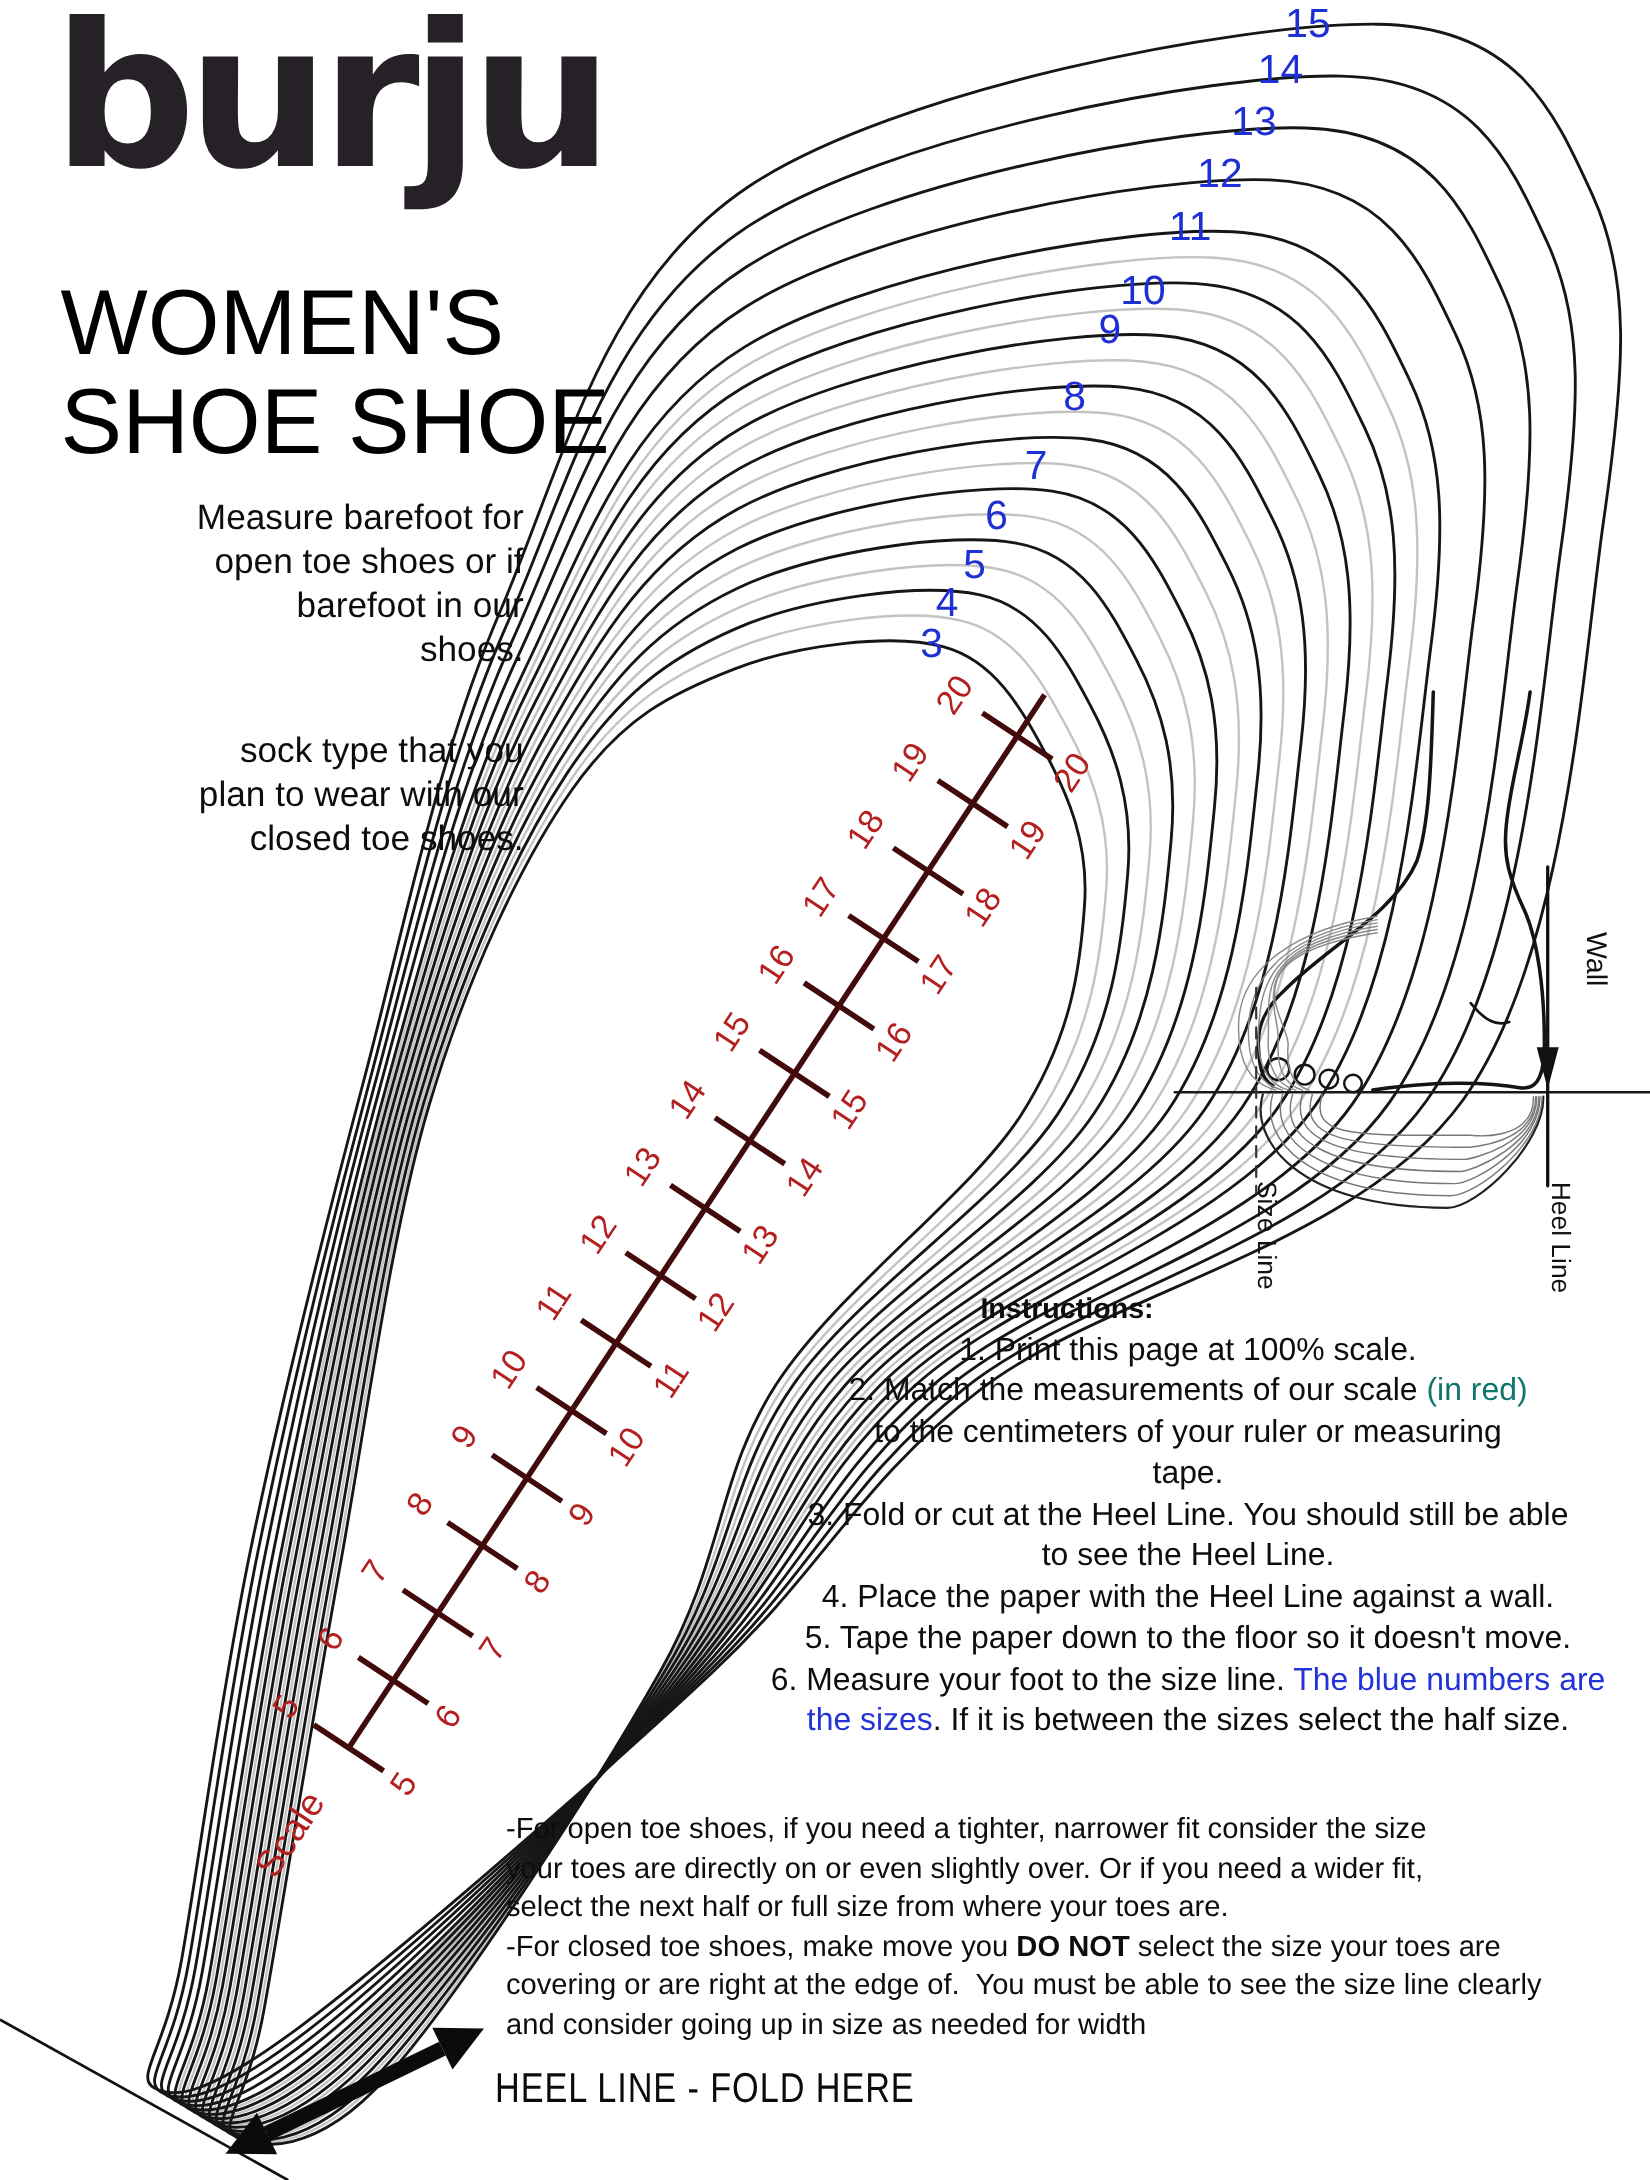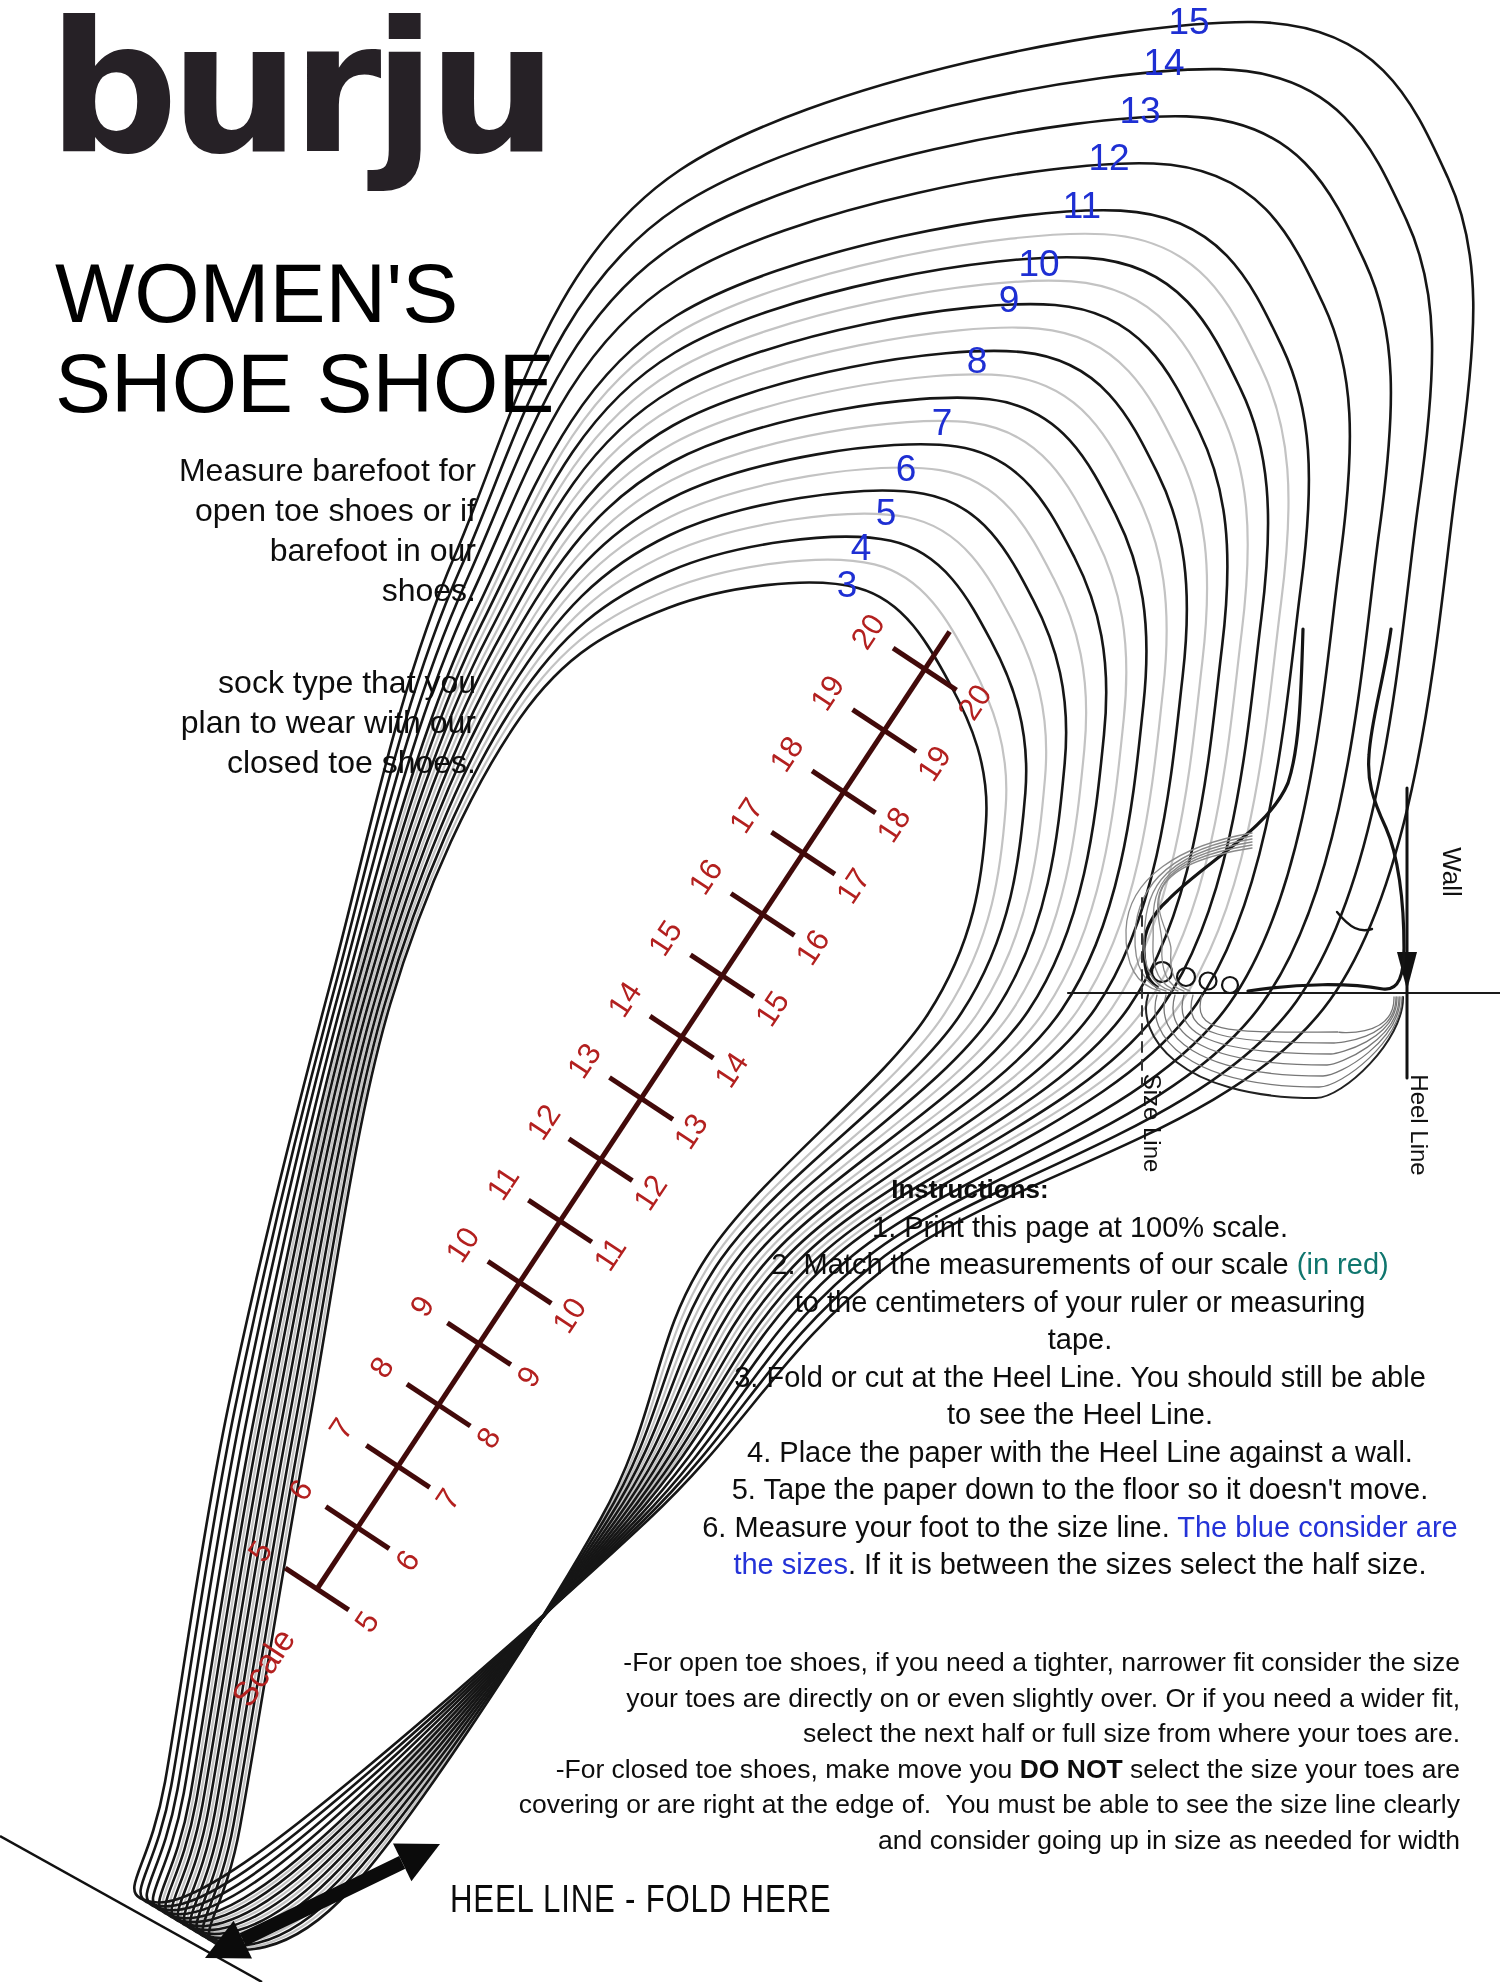--- a/index.html
+++ b/index.html
@@ -9,21 +9,21 @@
   .abs{position:absolute;}
   .logo{left:48px;top:-18px;font-family:"DejaVu Sans",sans-serif;font-weight:700;
         font-size:182px;letter-spacing:-8px;color:#262126;}
   .title{left:55px;font-size:84px;line-height:90px;font-weight:400;color:#000;letter-spacing:0px;}
   .t1{top:248px;} .t2{top:338px;}
   .para{left:56px;width:420px;font-size:32px;line-height:40px;color:#0d0d0d;text-align:right;}
   .p1{top:450px;} .p2{top:662px;}
   .instructions{left:610px;top:1171px;width:940px;text-align:center;
                 font-size:29px;line-height:37.5px;color:#0d0d0d;}
   .ins-head{font-weight:700;position:relative;left:-110px;font-size:26px;}
-  .notes{left:460px;top:1645px;width:1000px;text-align:right;
+  .notes{left:460px;top:1645px;width:1000px;text-align:left;
          font-size:26.5px;line-height:35.5px;color:#0d0d0d;}
   .seg-red{color:#0f766e;} .seg-blue{color:#2433d8;} .seg-b{font-weight:700;}
   .heelfold{left:450px;top:1878px;font-size:38px;letter-spacing:1px;color:#0b0b0b;
             transform:scaleX(.82);transform-origin:left top;white-space:nowrap;}
   .tline{white-space:pre-wrap;}
 </style>
 </head>
 <body>
 
 <div class="page">
@@ -204,21 +204,21 @@
     <div class="ins-head">Instructions:</div>
     <div>
         <div class="tline"><span>1. Print this page at 100% scale.</span></div>
         <div class="tline"><span>2. Match the measurements of our scale </span><span class="seg-red">(in red)</span></div>
         <div class="tline"><span>to the centimeters of your ruler or measuring</span></div>
         <div class="tline"><span>tape.</span></div>
         <div class="tline"><span>3. Fold or cut at the Heel Line. You should still be able</span></div>
         <div class="tline"><span>to see the Heel Line.</span></div>
         <div class="tline"><span>4. Place the paper with the Heel Line against a wall.</span></div>
         <div class="tline"><span>5. Tape the paper down to the floor so it doesn't move.</span></div>
-        <div class="tline"><span>6. Measure your foot to the size line. </span><span class="seg-blue">The blue consider are</span></div>
+        <div class="tline"><span>6. Measure your foot to the size line. </span><span class="seg-blue">The blue numbers are</span></div>
         <div class="tline"><span class="seg-blue">the sizes</span><span>. If it is between the sizes select the half size.</span></div>
       </div>
   </div>
 
   <div class="abs notes">
       <div class="tline"><span>-For open toe shoes, if you need a tighter, narrower fit consider the size</span></div>
       <div class="tline"><span>your toes are directly on or even slightly over. Or if you need a wider fit,</span></div>
       <div class="tline"><span>select the next half or full size from where your toes are.</span></div>
       <div class="tline"><span>-For closed toe shoes, make move you </span><span class="seg-b">DO NOT</span><span> select the size your toes are</span></div>
       <div class="tline"><span>covering or are right at the edge of.  You must be able to see the size line clearly</span></div>

